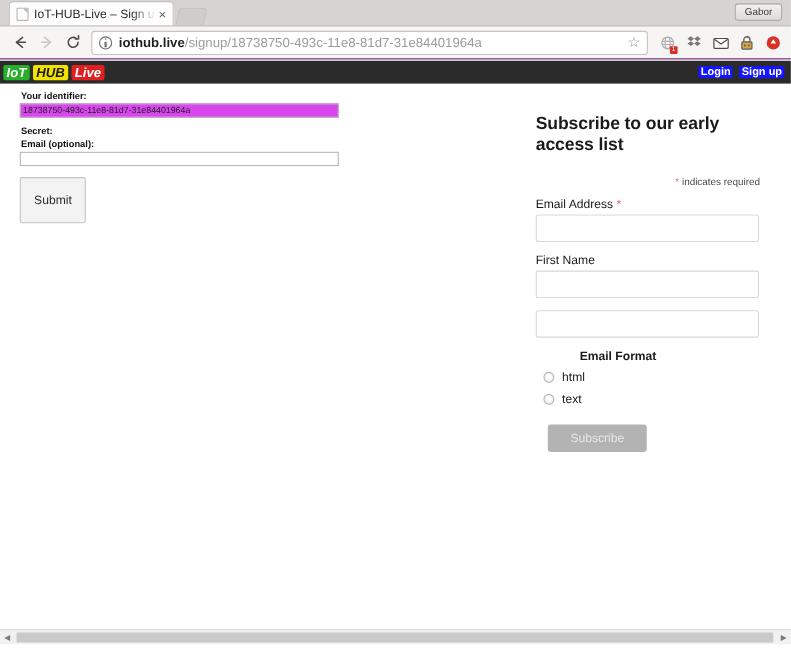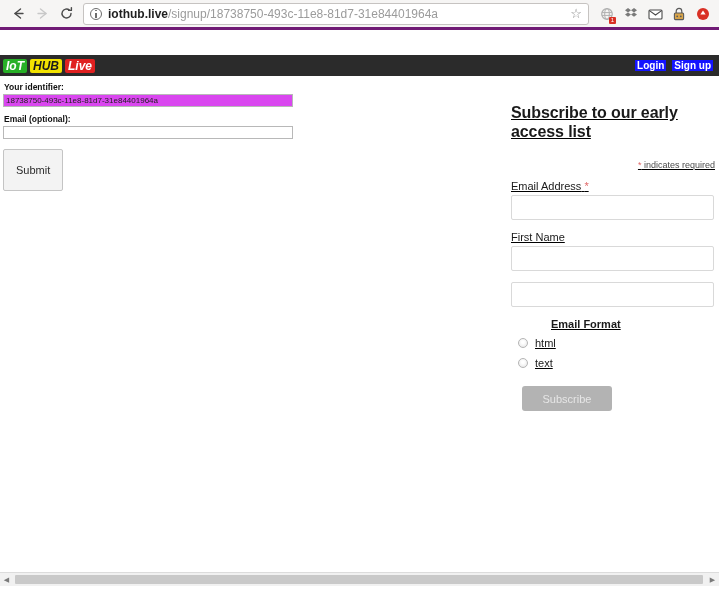--- a/index.html
+++ b/index.html
@@ -87,21 +87,21 @@
     font-size: 9px;
     color: #3c3c3c;
     display: flex;
     align-items: center;
     cursor: pointer;
   }
 
   .toolbar {
     height: 30px;
     background: #f6f5f4;
-    border-bottom: 3px solid #701a75;
+    border-bottom: 1px solid #701a75;
     display: flex;
     align-items: center;
     padding: 0 6px;
   }
   .navbtn {
     width: 24px; height: 24px;
     display: flex; align-items: center; justify-content: center;
     cursor: pointer;
     flex: 0 0 auto;
   }
@@ -215,21 +215,21 @@
     color: #ffffff;
     background: #1414ff;
     text-decoration: none;
     padding: 0 2px;
     cursor: pointer;
   }
 
   
   .left-form {
     position: absolute;
-    top: 27px; left: 3px;
+    top: 27px; left: 18px;
     width: 292px;
   }
   .field-label {
     font-size: 8.5px;
     color: #111;
     margin: 0 0 2px 1px;
     font-weight: bold;
   }
   .txt {
     width: 290px;
@@ -253,23 +253,22 @@
     background: #f3f3f3;
     border: 1px solid #c4c4c4;
     border-radius: 2px;
     cursor: pointer;
   }
 
   
   .mc-panel {
     position: absolute;
     top: 48px;
-    left: 511px;
+    left: 487px;
     width: 204px;
-    text-decoration: underline;
   }
   .mc-title {
     font-size: 16px;
     font-weight: bold;
     color: #1a1a1a;
     line-height: 19px;
     margin: 0 0 19px 0;
     letter-spacing: -0.1px;
   }
   .mc-req {
@@ -361,20 +360,29 @@
     background: #c9c9c9;
     border-radius: 1px;
     cursor: pointer;
   }
 </style>
 </head>
 <body>
 
 <div class="browser">
 
+  <div class="tabstrip">
+    <div class="tab">
+      <div class="tab-favicon"></div>
+      <div class="tab-title">IoT-HUB-Live – Sign u</div>
+      <div class="tab-close">×</div>
+    </div>
+    <div class="tab-new"></div>
+    <div class="profile-chip">Gabor</div>
+  </div>
 
   <div class="toolbar">
     <div class="navbtn">
       <svg width="15" height="15" viewBox="0 0 15 15">
           <path d="M9.5 3 L4 7.5 L9.5 12" fill="none" stroke="#4a4a4a" stroke-width="1.4" stroke-linecap="round" stroke-linejoin="round"></path>
           <path d="M4 7.5 H12" stroke="#4a4a4a" stroke-width="1.4" stroke-linecap="round"></path>
         </svg>
     </div>
     <div class="navbtn">
       <svg width="15" height="15" viewBox="0 0 15 15">
@@ -443,20 +451,21 @@
       <div class="header-links">
         <a>Login</a>
         <a>Sign up</a>
       </div>
     </div>
 
     <div class="left-form">
       <div class="field-label">Your identifier:</div>
       <input class="txt readonly" type="text" readonly="" value="18738750-493c-11e8-81d7-31e84401964a" style="">
 
+      <div class="field-label">Secret:</div>
 
       <div class="field-label">Email (optional):</div>
       <input class="txt" type="text" value="" style="">
 
       <button class="submit-btn">Submit</button>
     </div>
 
     <div class="mc-panel">
       <div class="mc-title">Subscribe to our early access list</div>
 

